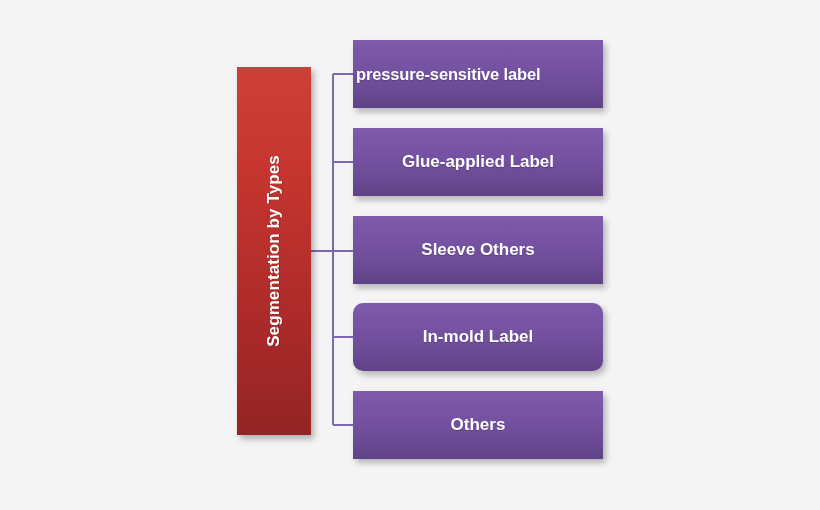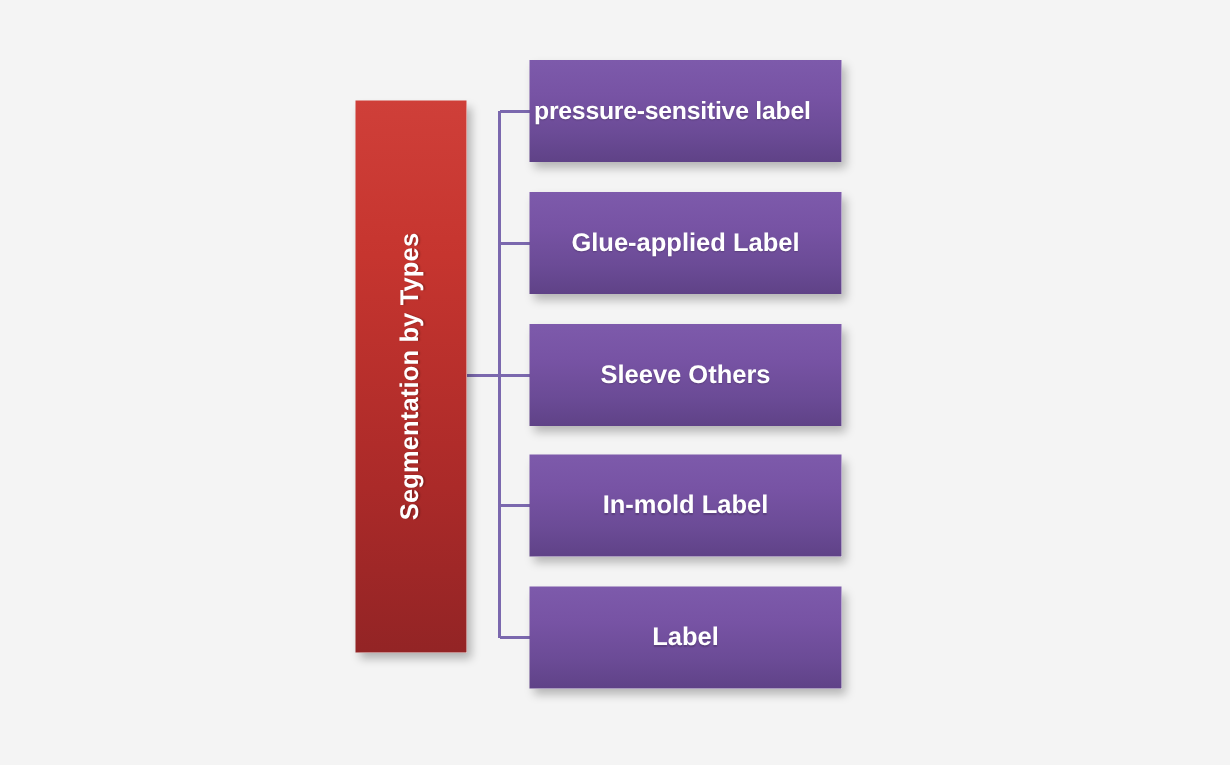--- a/index.html
+++ b/index.html
@@ -49,21 +49,21 @@
     letter-spacing: 0.1px;
     white-space: nowrap;
     transform: rotate(-90deg);
     text-shadow: 0 1px 1px rgba(0,0,0,0.22);
   }
 
   
   .child-node {
     position: absolute;
     left: 353px;
-    width: 208px;
+    width: 250px;
     height: 68px;
     background: linear-gradient(to bottom, #7d5aab 0%, #7753a4 35%, #6b4b96 72%, #5f4287 100%);
     box-shadow: 3px 4px 6px rgba(0,0,0,0.26);
     display: flex;
     align-items: center;
     justify-content: center;
     box-sizing: border-box;
   }
   .child-node.is-wide {
     justify-content: flex-start;
@@ -77,21 +77,21 @@
     text-shadow: 0 1px 1px rgba(0,0,0,0.20);
   }
   .child-node.is-wide .child-label {
     font-size: 16.5px;
     letter-spacing: -0.15px;
   }
 
   .node-1 { top: 40px; }
   .node-2 { top: 128px; }
   .node-3 { top: 216px; }
-  .node-4 { top: 303px; }
+  .node-4 { top: 303px; border-radius: 10px; }
   .node-5 { top: 391px; }
 </style>
 </head>
 <body>
 
 <div id="diagram">
 
   <svg id="connectors" viewBox="0 0 820 510" width="820" height="510" aria-hidden="true">
 
     <line x1="311" y1="250.5" x2="333" y2="250.5" stroke="#7b68ae" stroke-width="2" shape-rendering="crispEdges"></line>
@@ -119,16 +119,16 @@
 
   <div class="child-node node-3">
     <span class="child-label">Sleeve Others</span>
   </div>
 
   <div class="child-node node-4">
     <span class="child-label">In-mold Label</span>
   </div>
 
   <div class="child-node node-5">
-    <span class="child-label">Label</span>
+    <span class="child-label">Others</span>
   </div>
 
 </div>
 
 </body></html>

